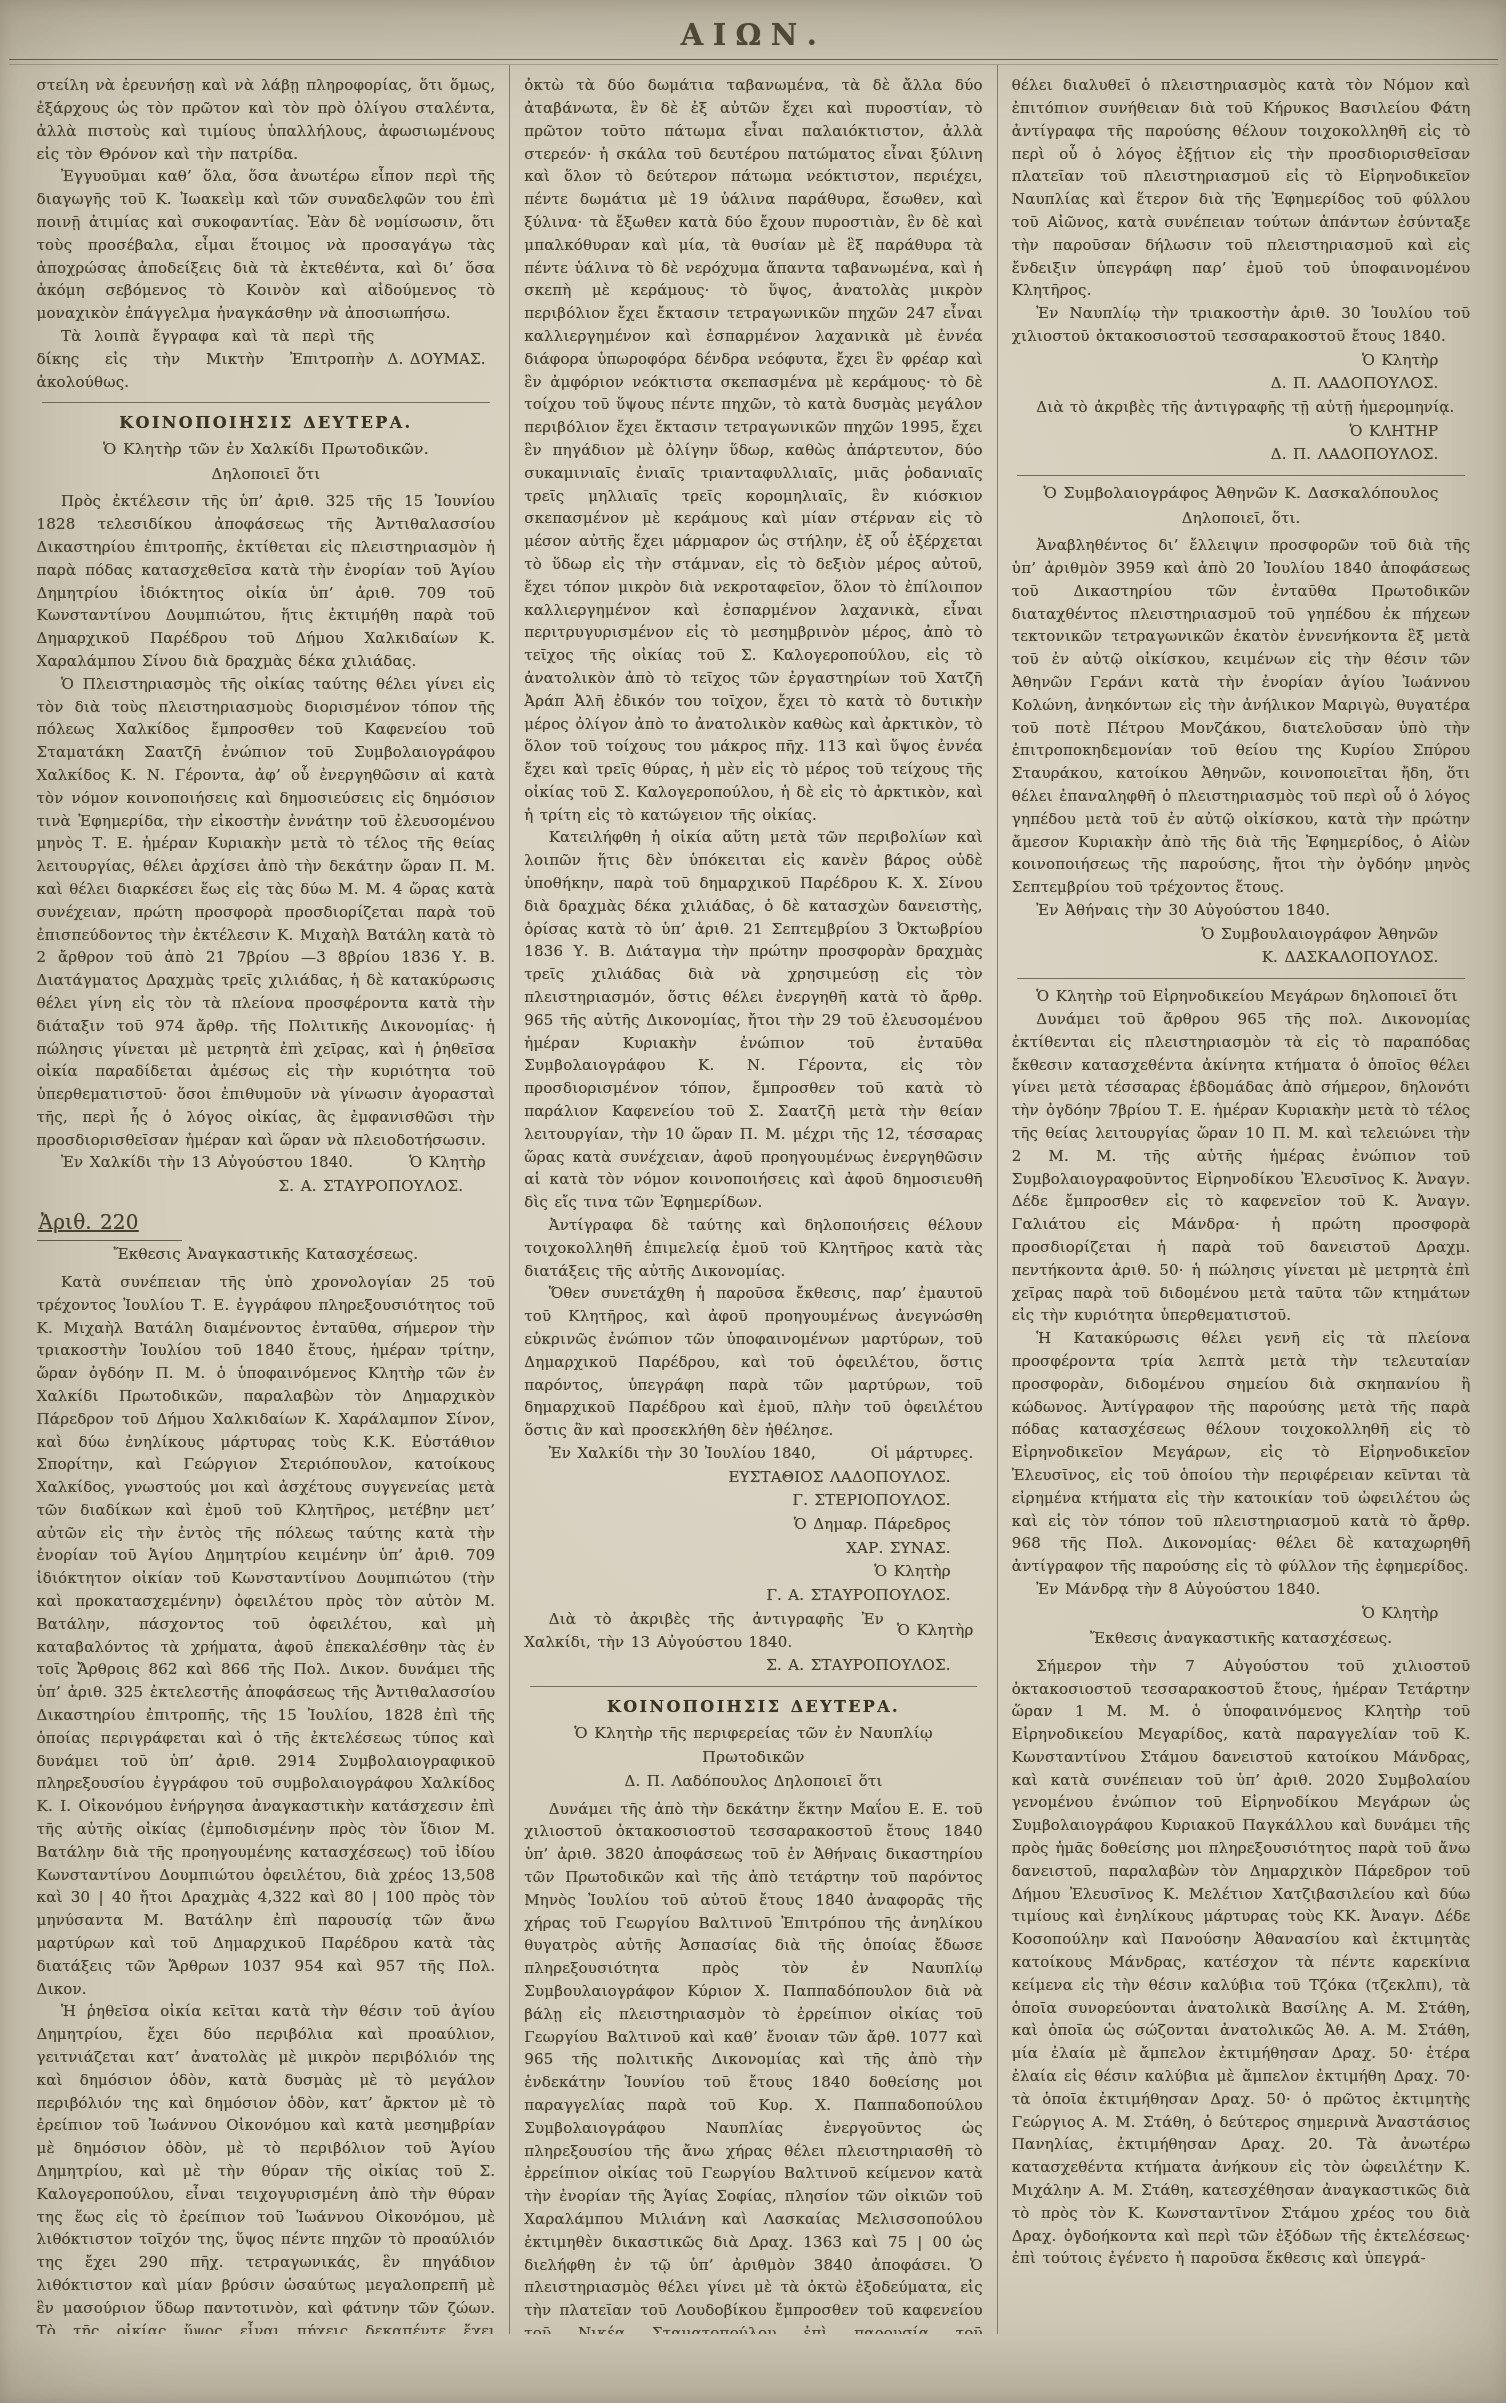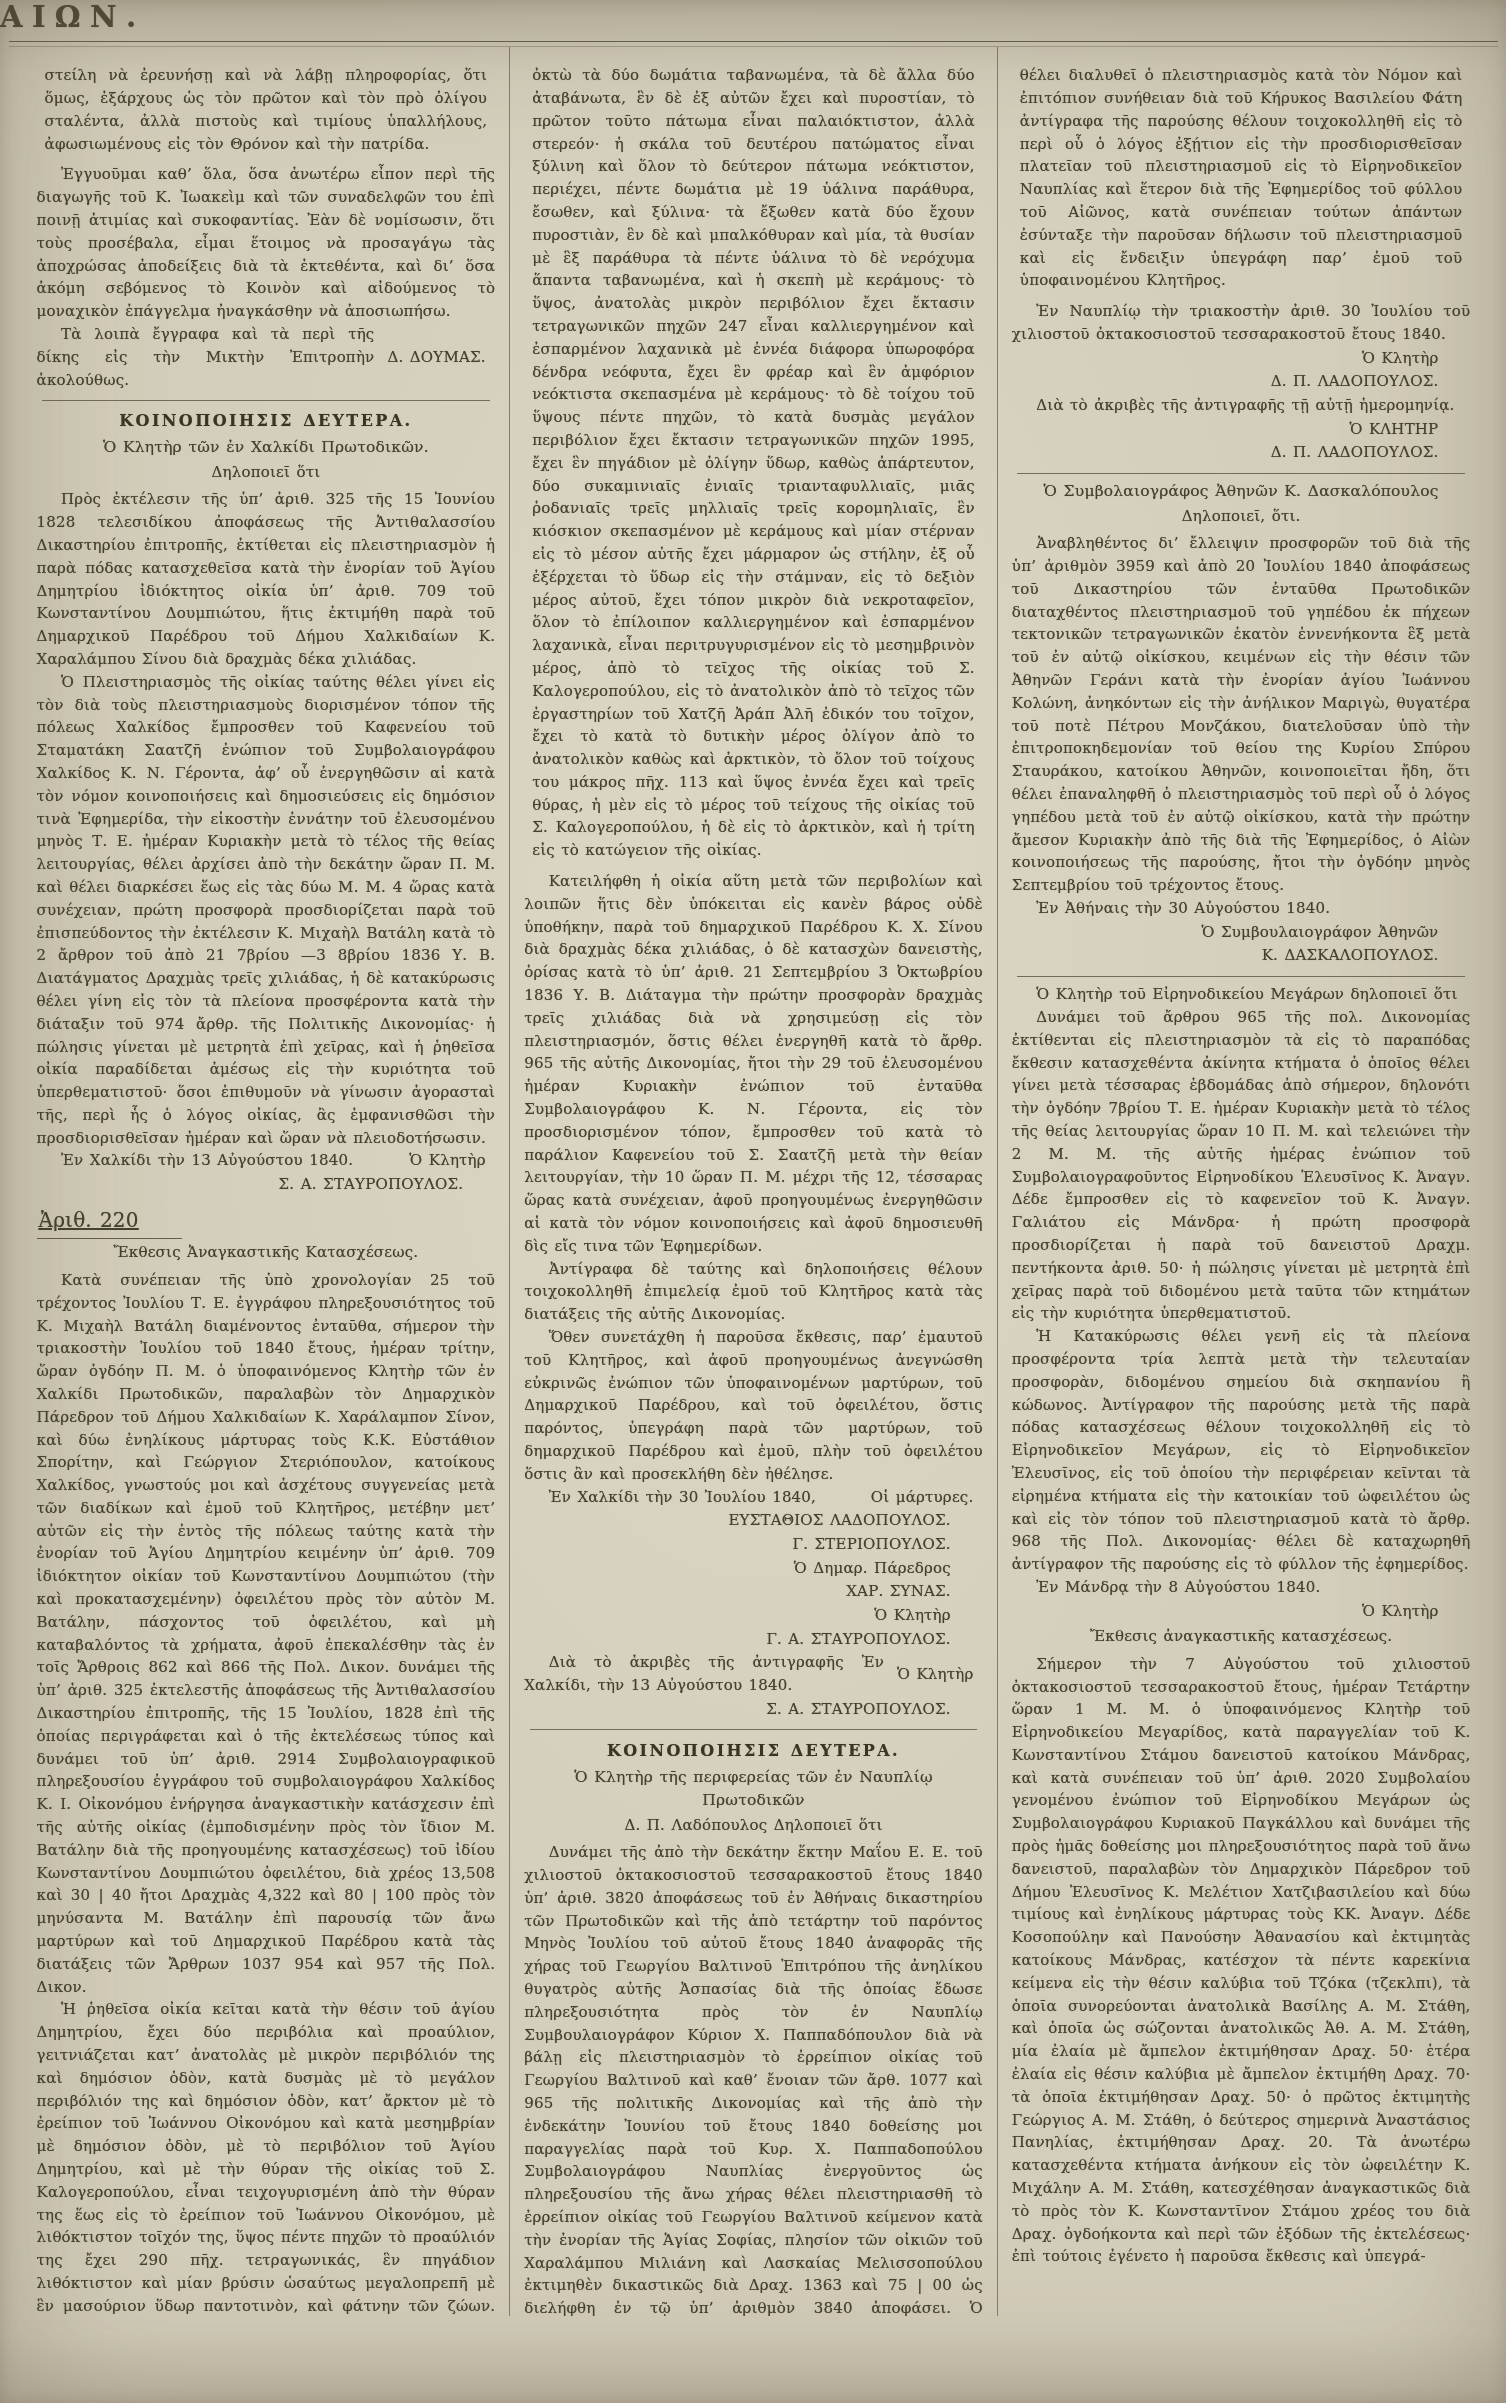--- a/index.html
+++ b/index.html
@@ -17,22 +17,22 @@
     background:
       radial-gradient(ellipse at 50% 40%, rgba(255,255,245,0.20), rgba(0,0,0,0) 60%),
       linear-gradient(180deg, rgba(120,110,88,0.18) 0%, rgba(0,0,0,0) 3%, rgba(0,0,0,0) 97%, rgba(120,110,88,0.16) 100%),
       var(--paper);
     box-shadow: inset 0 0 151px rgba(95,85,60,0.38), inset 0 0 17px rgba(95,85,60,0.25);
     overflow:hidden;
     font-family:"DejaVu Serif","Liberation Serif",serif;
     color:var(--ink);
   }
   .masthead{
-    text-align:left;
-    padding-top:0;
+    text-align:center;
+    padding-top:18px;
     height:41px;
   }
   .masthead .title{
     display:inline-block;
     font-size:29px;
     font-weight:bold;
     letter-spacing:9.4px;
     color:#4e4836;
     text-shadow:0 0 0.9px rgba(70,60,40,0.55);
   }
@@ -54,21 +54,21 @@
     padding:9.4px 14px 0 14px;
     overflow:hidden;
     font-size:15px;
     line-height:1.52;
     letter-spacing:0.2px;
     word-spacing:1.4px;
     text-shadow:0 0 0.7px rgba(62,54,34,0.55);
   }
   .col + .col{ border-left:1.4px solid rgba(104,96,76,0.75); }
   .p{ text-align:justify; text-indent:24.5px; margin:0; }
-  .pc{ text-align:justify; text-indent:0; margin:8px; }
+  .pc{ text-align:justify; text-indent:0; margin:0; }
   .h1{
     text-align:center; font-weight:bold; letter-spacing:2.4px;
     font-size:16px; margin:8.5px 0 2.8px 0; color:var(--ink-strong);
   }
   .h2{ text-align:center; margin:0.9px 0; font-size:15.5px; }
   .h3{ text-align:center; margin:0.9px 0 4.7px 0; }
   .rule{
     border-top:1.5px solid rgba(90,82,62,0.8);
     margin:8.5px 5.6px 6.6px 5.6px;
   }

